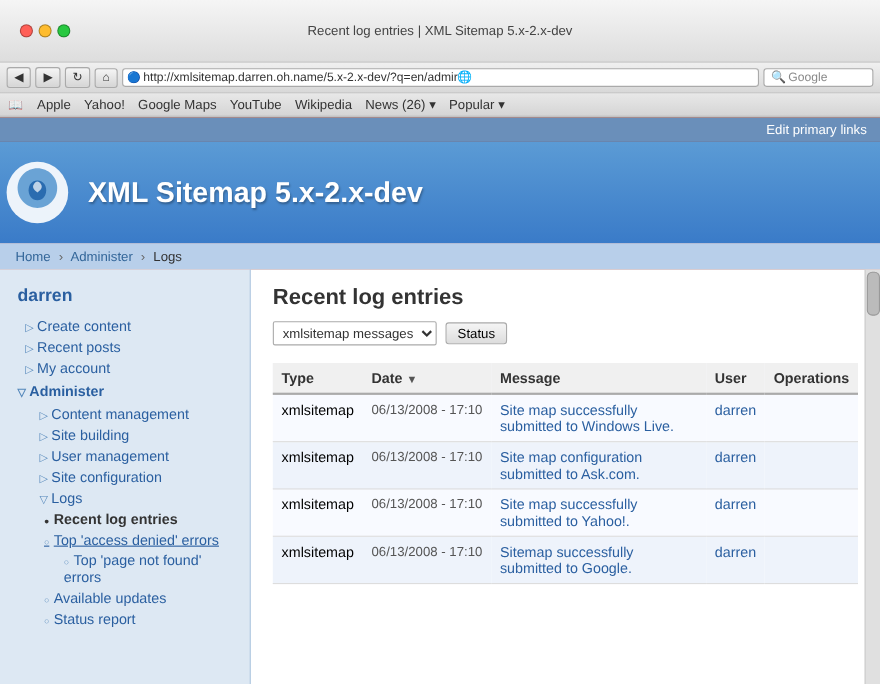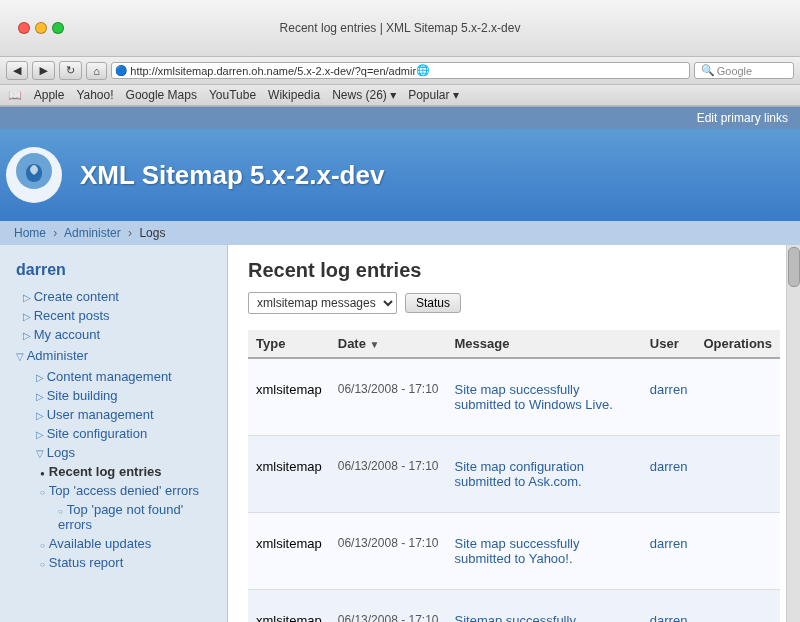--- a/index.html
+++ b/index.html
@@ -45,42 +45,42 @@
     .breadcrumb-sep { margin: 0 4px; color: #666; }
 
     
     .main-layout { display: flex; height: calc(622px - 80px - 26px - 80px - 28px); background: white; }
 
     
     .sidebar { width: 228px; min-width: 228px; background: #dde8f3; padding: 12px 0; border-right: 1px solid #b0c8e0; overflow-y: auto; }
     .sidebar-username { color: #2a5fa0; font-size: 16px; font-weight: bold; padding: 4px 16px 8px; }
     .sidebar-link { display: block; padding: 2px 16px 2px 20px; color: #2a5fa0; text-decoration: none; font-size: 13px; cursor: pointer; }
     .sidebar-link.active { color: #333; font-weight: bold; }
-    .sidebar-section { padding: 4px 16px; color: #2a5fa0; font-size: 13px; font-weight: normal; cursor: pointer; }
+    .sidebar-section { padding: 4px 16px; color: #2a5fa0; font-size: 13px; font-weight: bold; cursor: pointer; }
     .sidebar-sub { padding-left: 3px; }
     .sidebar-subsub { padding-left: 16px; }
     .triangle { font-size: 10px; margin-right: 3px; color: #5588bb; }
     .circle { font-size: 8px; margin-right: 4px; color: #5588bb; }
     .filled-circle { font-size: 8px; margin-right: 4px; color: #333; }
 
     
     .content-area { flex: 1; padding: 14px 20px; background: white; overflow-y: auto; }
     .page-title { font-size: 20px; font-weight: bold; color: #333; margin-bottom: 10px; }
 
     .filter-bar { display: flex; align-items: center; gap: 8px; margin-bottom: 16px; font-size: 13px; }
     .filter-label { color: #333; font-weight: bold; }
     .filter-select { border: 1px solid #aaa; padding: 2px 4px; font-size: 12px; border-radius: 2px; background: white; color: #333; }
     .filter-btn { background: linear-gradient(to bottom, #f5f5f5, #ddd); border: 1px solid #aaa; border-radius: 3px; padding: 2px 10px; font-size: 12px; cursor: pointer; }
 
     
     .log-table { width: 100%; border-collapse: collapse; font-size: 13px; }
     .log-table th { text-align: left; padding: 6px 8px; border-bottom: 2px solid #aaa; color: #333; font-weight: bold; background: #f0f0f0; }
     .log-table th.sortable { cursor: pointer; }
     .sort-arrow { font-size: 10px; color: #555; }
-    .log-table td { padding: 23px 8px; vertical-align: top; border-bottom: 1px solid #ddd; }
+    .log-table td { padding: 6px 8px; vertical-align: top; border-bottom: 1px solid #ddd; }
     .log-table tr:nth-child(even) { background: #eef3fb; }
     .log-table tr:nth-child(odd) { background: #f8faff; }
     .log-table a { color: #2a5fa0; text-decoration: none; }
     .date-cell { color: #555; white-space: nowrap; font-size: 12px; }
 
     .content-wrapper { position: relative; flex: 1; overflow: hidden; }
   </style>
 </head>
 <body>
 
@@ -167,21 +167,21 @@
       <div class="sidebar-sub sidebar-subsub">
         <a class="sidebar-link"><span class="triangle">▷</span><span>Content management</span></a>
         <a class="sidebar-link"><span class="triangle">▷</span><span>Site building</span></a>
         <a class="sidebar-link"><span class="triangle">▷</span><span>User management</span></a>
         <a class="sidebar-link"><span class="triangle">▷</span><span>Site configuration</span></a>
         <a class="sidebar-link"><span class="triangle">▽</span><span>Logs</span></a>
       </div>
 
       <div class="sidebar-sub" style="padding-left: 36px;">
         <a class="sidebar-link active" style="color:#333;font-weight:bold;padding-left:4px;"><span class="filled-circle">●</span><span>Recent log entries</span></a>
-        <a class="sidebar-link" style="padding-left:4px;"><span class="circle">○</span><span>Top 'access denied' errors</span></a>
+        <a class="sidebar-link" style="padding-left:4px;text-decoration:underline;"><span class="circle">○</span><span>Top 'access denied' errors</span></a>
         <a class="sidebar-link" style="padding-left:4px;margin-left:18px;"><span class="circle">○</span><span>Top 'page not found' errors</span></a>
         <a class="sidebar-link" style="padding-left:4px;"><span class="circle">○</span><span>Available updates</span></a>
         <a class="sidebar-link" style="padding-left:4px;"><span class="circle">○</span><span>Status report</span></a>
       </div>
     </div>
 
     <div class="content-wrapper">
       <div class="content-area">
         <h2 class="page-title">Recent log entries</h2>
 

